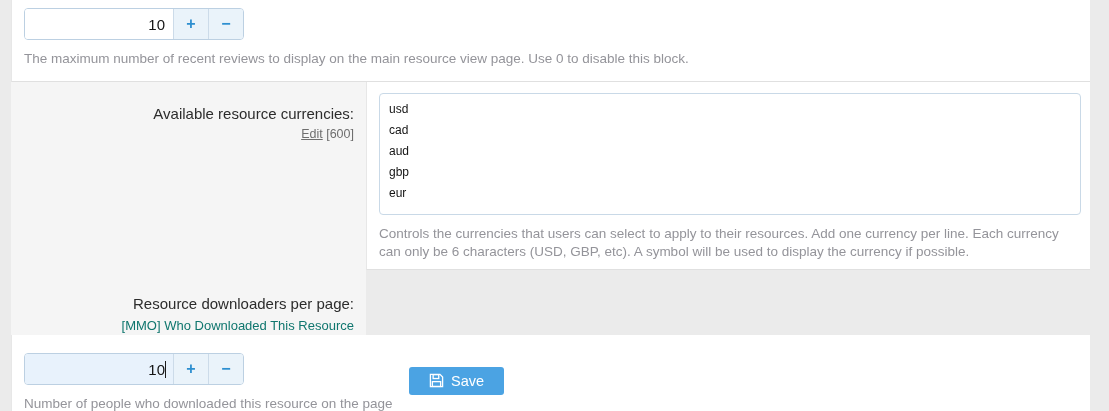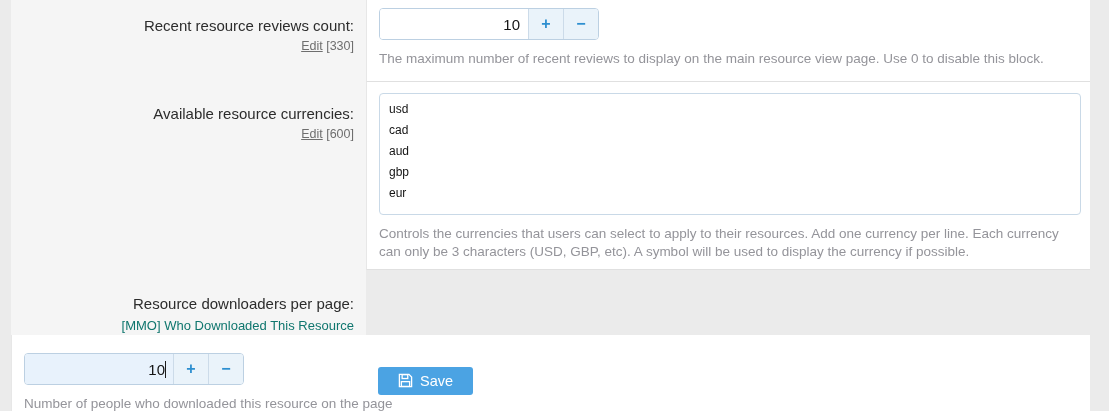--- a/index.html
+++ b/index.html
@@ -145,36 +145,30 @@
     background: #4ba3e3;
     color: #ffffff;
     border: none;
     border-radius: 3px;
     font-size: 14.5px;
     font-family: "Liberation Sans", sans-serif;
     display: inline-flex;
     align-items: center;
     gap: 7px;
     cursor: pointer;
+    margin-left: 31px;
   }
   .save-icon { display: inline-flex; }
 </style>
 </head>
 <body>
 
 <div class="panel">
 
   <div class="form-row row-1">
-    <div class="cell-label">
-      <div>Recent resource reviews count:</div>
-      <div class="edit-line">
-        <a class="edit-link">Edit</a>
-        <span class="edit-id">[330]</span>
-      </div>
-    </div>
     <div class="cell-content">
       <div class="spinner-group">
         <span class="spinner-input-wrap">
           <input class="spinner-input" type="text" value="10" style="">
         </span>
         <button class="spinner-btn">
           <span>+</span>
         </button>
         <button class="spinner-btn">
           <span>−</span>
@@ -191,21 +185,21 @@
         <a class="edit-link">Edit</a>
         <span class="edit-id">[600]</span>
       </div>
     </div>
     <div class="cell-content">
       <textarea class="currency-textarea" spellcheck="false" style="">usd
 cad
 aud
 gbp
 eur</textarea>
-      <div class="explain">Controls the currencies that users can select to apply to their resources. Add one currency per line. Each currency can only be 3 characters (USD, GBP, etc). A symbol will be used to display the currency if possible.</div>
+      <div class="explain">Controls the currencies that users can select to apply to their resources. Add one currency per line. Each currency can only be 6 characters (USD, GBP, etc). A symbol will be used to display the currency if possible.</div>
     </div>
   </div>
 
   <div class="form-row row-3">
     <div class="cell-label">
       <div>Resource downloaders per page:</div>
       <a class="addon-link">[MMO] Who Downloaded This Resource</a>
     </div>
     <div class="cell-content">
       <div class="spinner-group focused">

